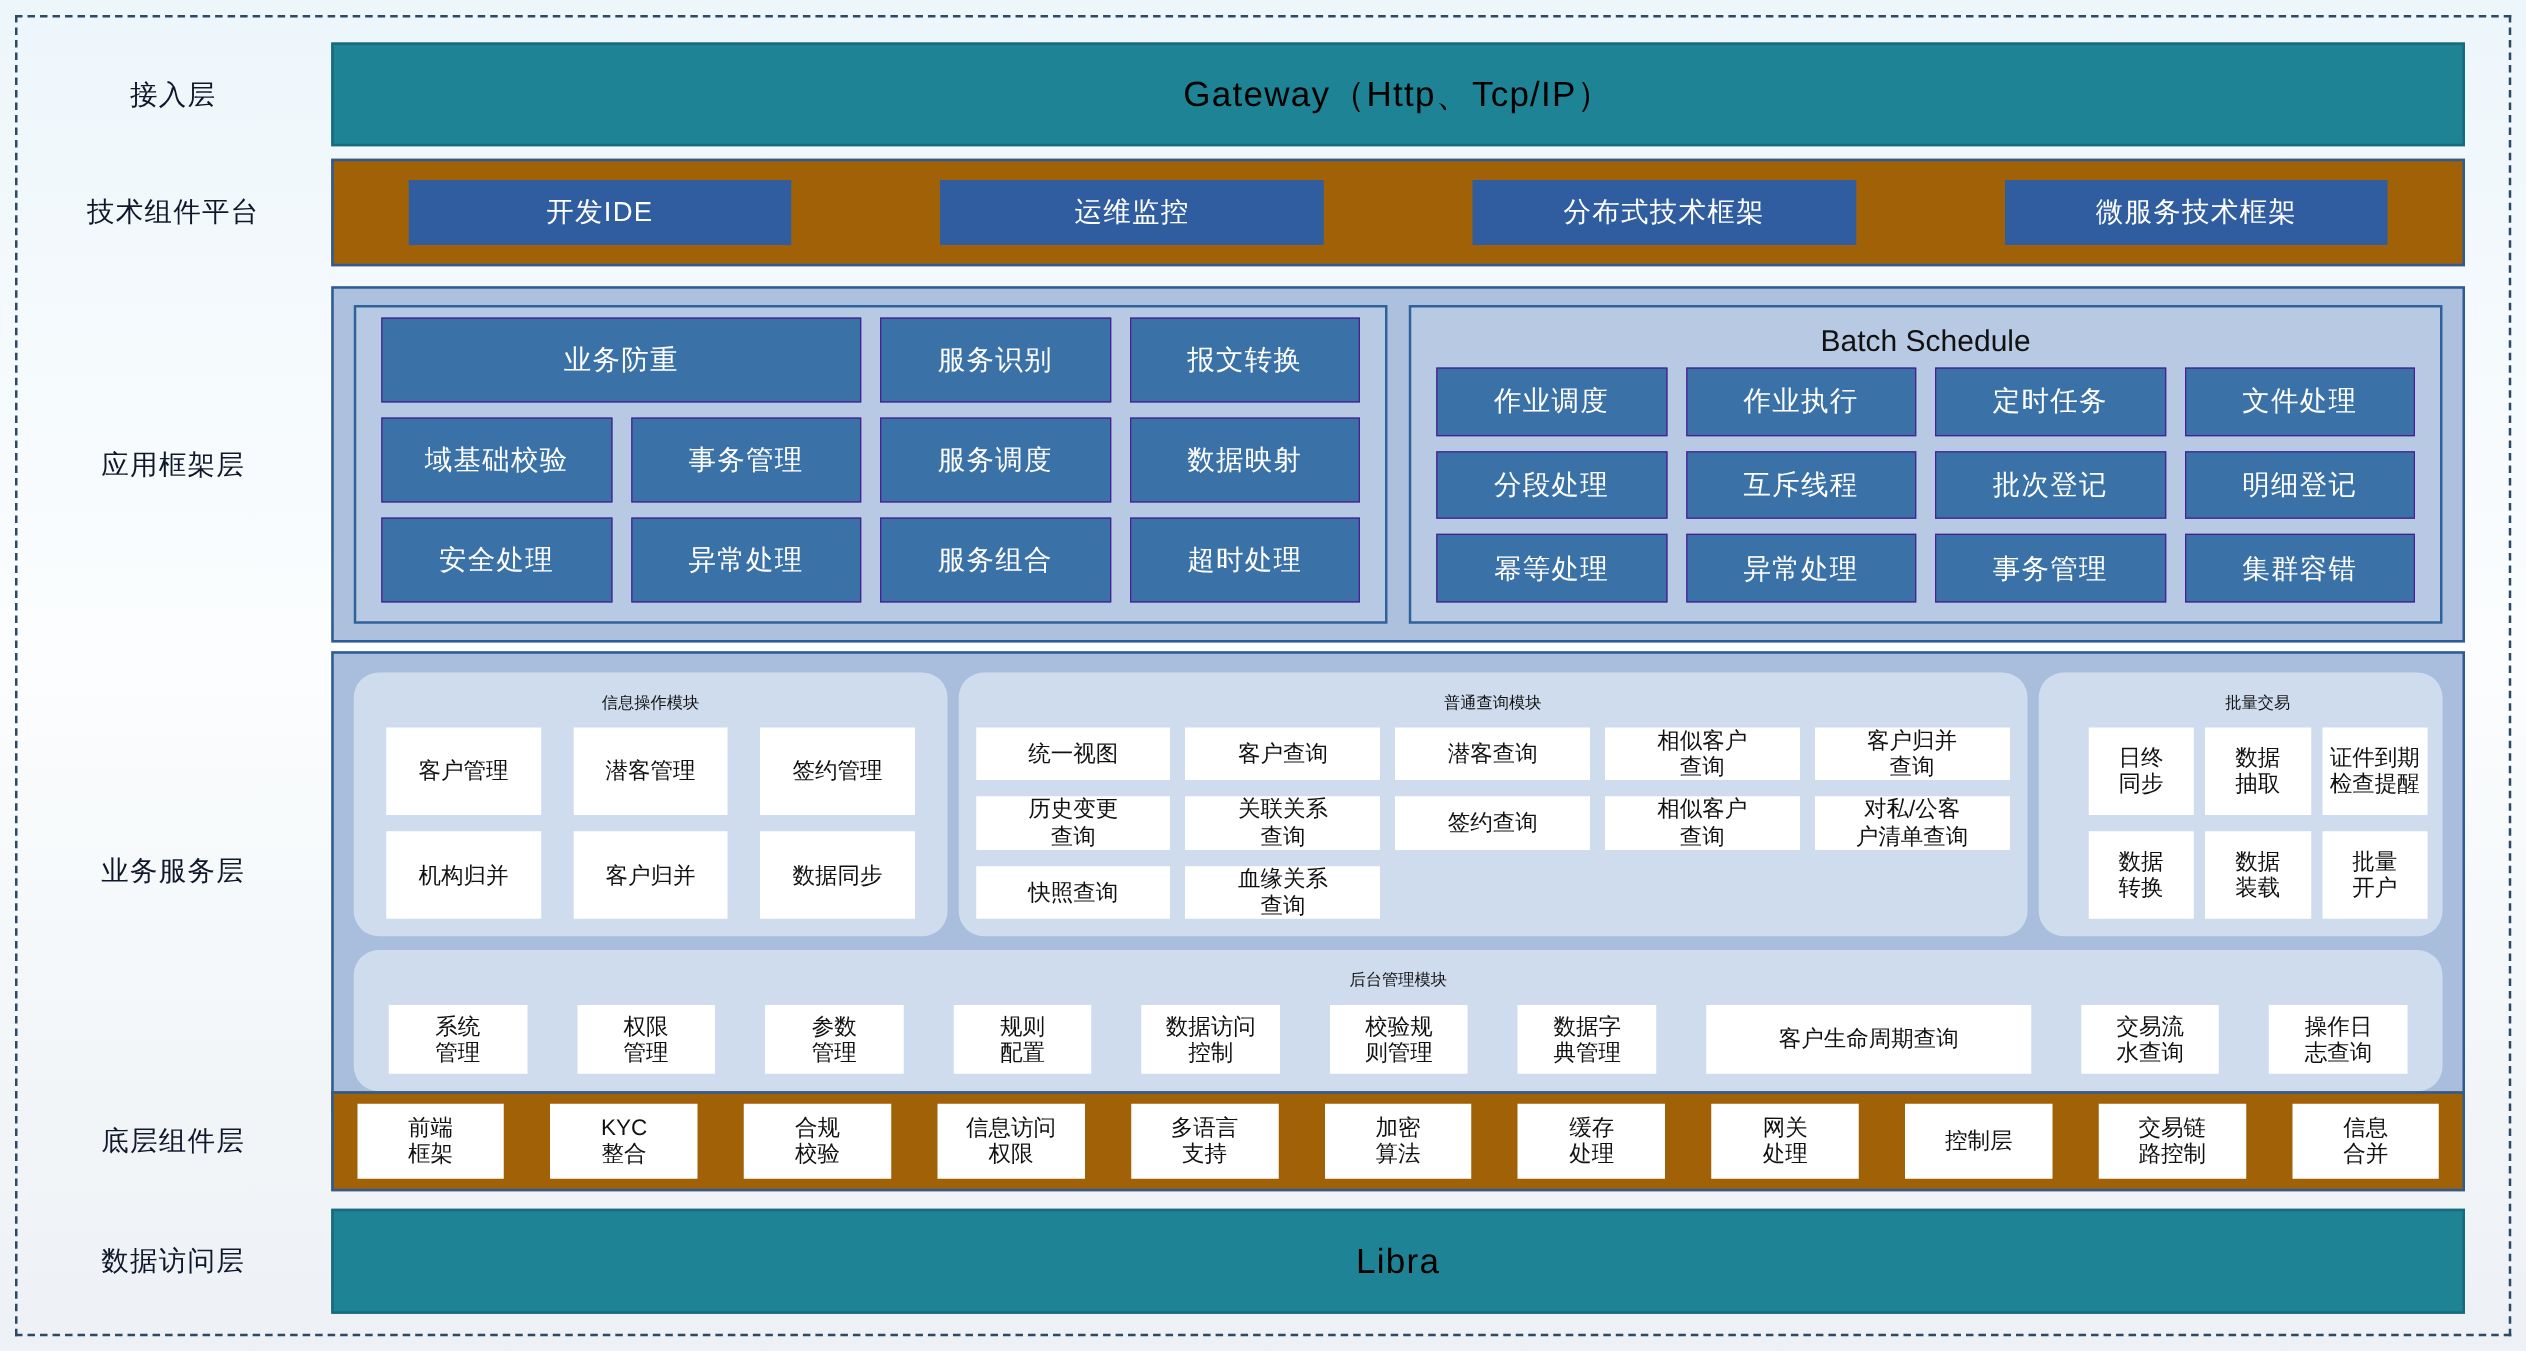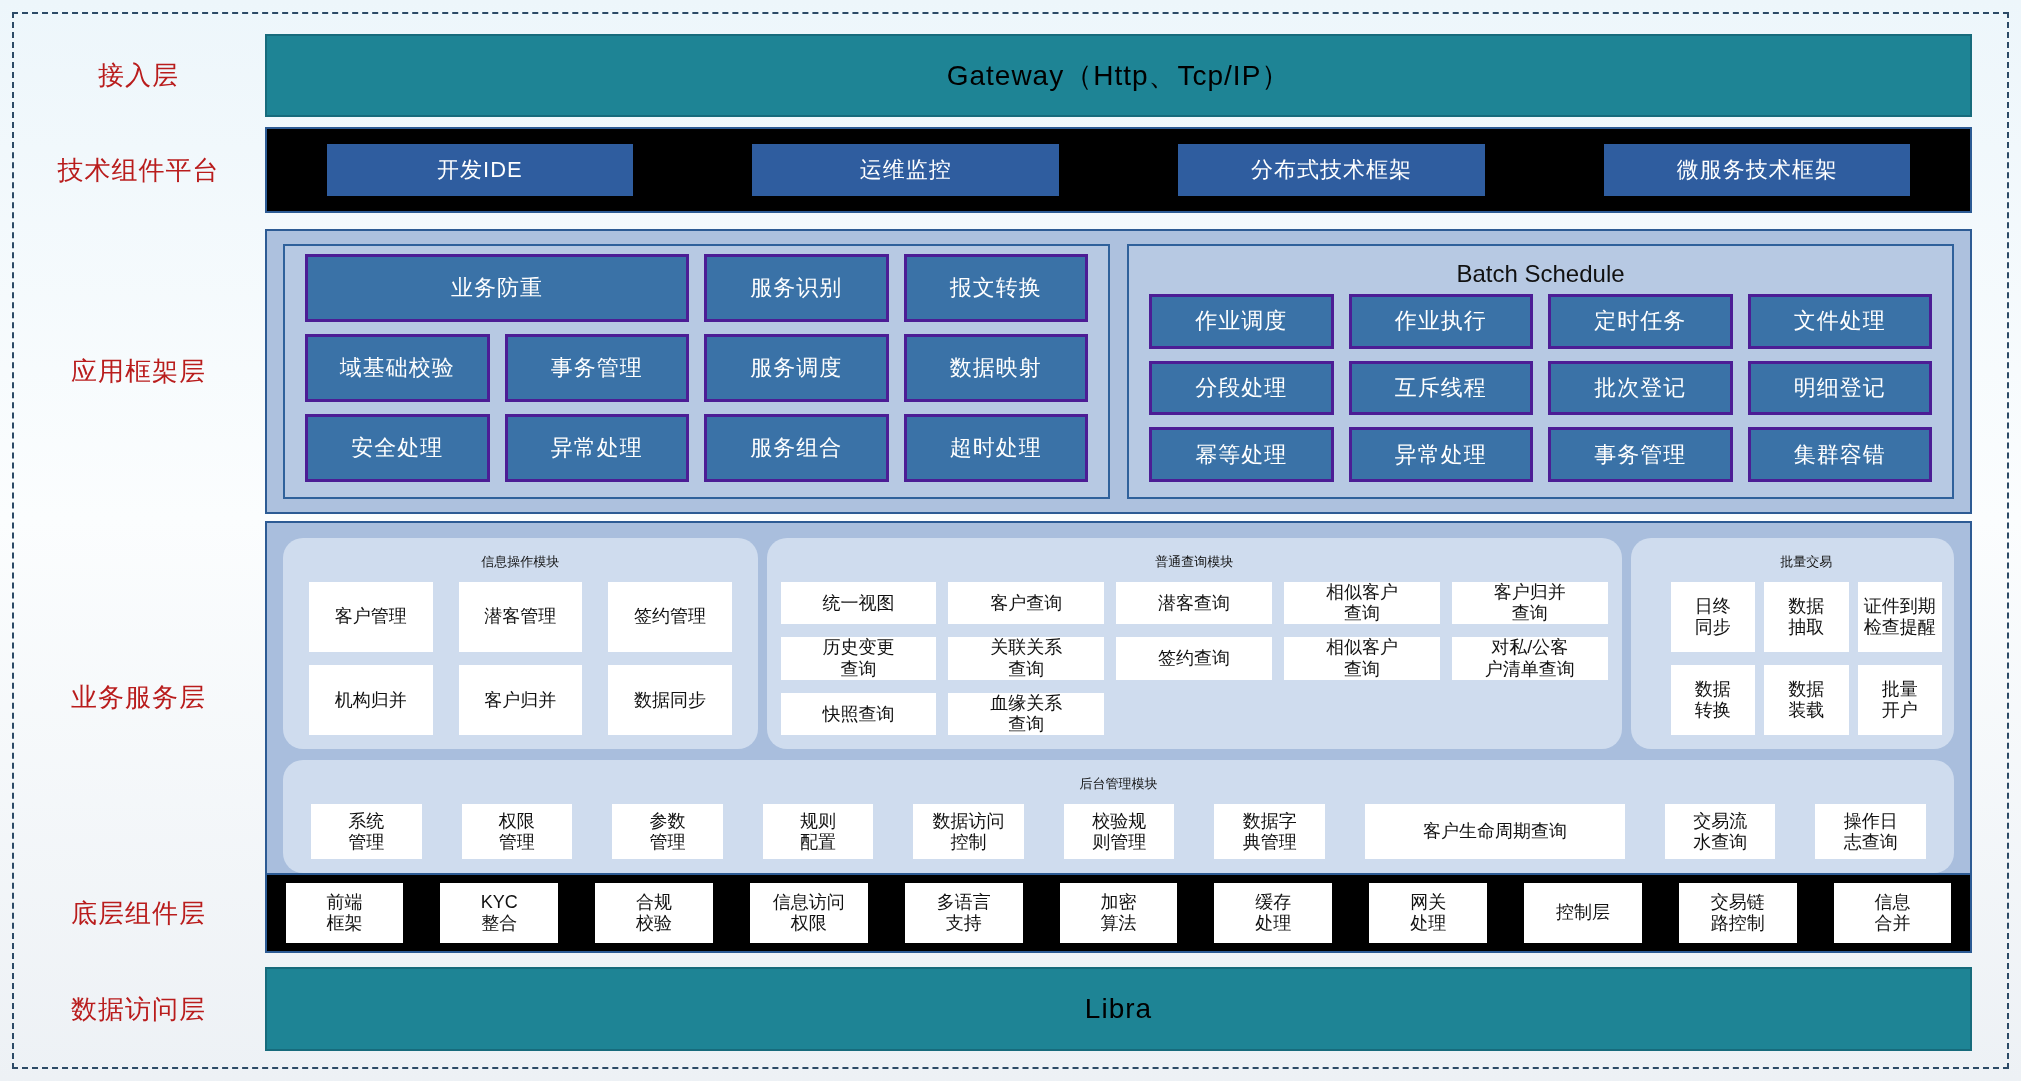--- a/index.html
+++ b/index.html
@@ -11,40 +11,40 @@
   .frame{
     position:absolute;inset:12px;border:2px dashed #2c4a66;pointer-events:none;
   }
   .canvas{
     position:absolute;inset:12px;display:flex;flex-direction:column;
     padding-top:22px;box-sizing:border-box;
   }
   .row{display:flex;width:100%;}
   .label{
     width:253px;flex:0 0 253px;display:flex;align-items:center;justify-content:center;
-    font-size:26px;color:#b91c1c;letter-spacing:1px;
+    font-size:22px;color:#0f172a;letter-spacing:1px;
   }
   .content{flex:1;margin-right:37px;display:flex;flex-direction:column;}
 
   
   .teal-bar{
     flex:1;background:#1e8495;border:2px solid #176b7c;
     display:flex;align-items:center;justify-content:center;
     color:#000000;font-size:28px;letter-spacing:1px;box-sizing:border-box;
   }
   .r-access{height:83px;}
   .r-tech{height:86px;margin-top:10px;}
   .r-fw{height:285px;margin-top:16px;}
   .r-svc{height:352px;margin-top:7px;}
   .r-base{height:80px;margin-top:0;}
   .r-libra{height:84px;margin-top:14px;}
 
   
   .band{
-    flex:1;background:#000000;border:2px solid #2d5b94;box-sizing:border-box;
+    flex:1;background:#a16207;border:2px solid #2d5b94;box-sizing:border-box;
   }
 
   
   .tech-band{display:grid;grid-template-columns:repeat(4,1fr);align-items:center;justify-items:center;}
   .tech-btn{
     width:72%;height:52px;background:#2f5d9f;color:#fff;font-size:22px;
     display:flex;align-items:center;justify-content:center;letter-spacing:1px;
   }
 
   
@@ -53,21 +53,21 @@
     flex:1;background:#b7c9e3;border:2px solid #2f619b;box-sizing:border-box;
     display:flex;flex-direction:column;padding:8px 20px 15px 20px;
   }
   .fw-title{height:40px;display:flex;align-items:center;justify-content:center;
     color:#111;font-size:24px;}
   .fw-grid{
     flex:1;display:grid;grid-template-columns:repeat(4,1fr);
     column-gap:15px;row-gap:12px;
   }
   .fw-btn{
-    background:#3a72a7;border:3px solid #4c1d95;box-sizing:border-box;color:#fff;
+    background:#3a72a7;border:1px solid #4c1d95;box-sizing:border-box;color:#fff;
     font-size:22px;display:flex;align-items:center;justify-content:center;letter-spacing:1px;
   }
   .fw-btn.wide{grid-column:span 2;}
 
   
   .svc-band{background:#a9bedd;display:flex;flex-direction:column;gap:11px;padding:15px 16px;}
   .svc-top{flex:1;display:flex;gap:9px;}
   .svc-panel{
     background:#cfdcee;border-radius:20px;display:flex;flex-direction:column;
     padding:4px 0 14px 0;box-sizing:border-box;

